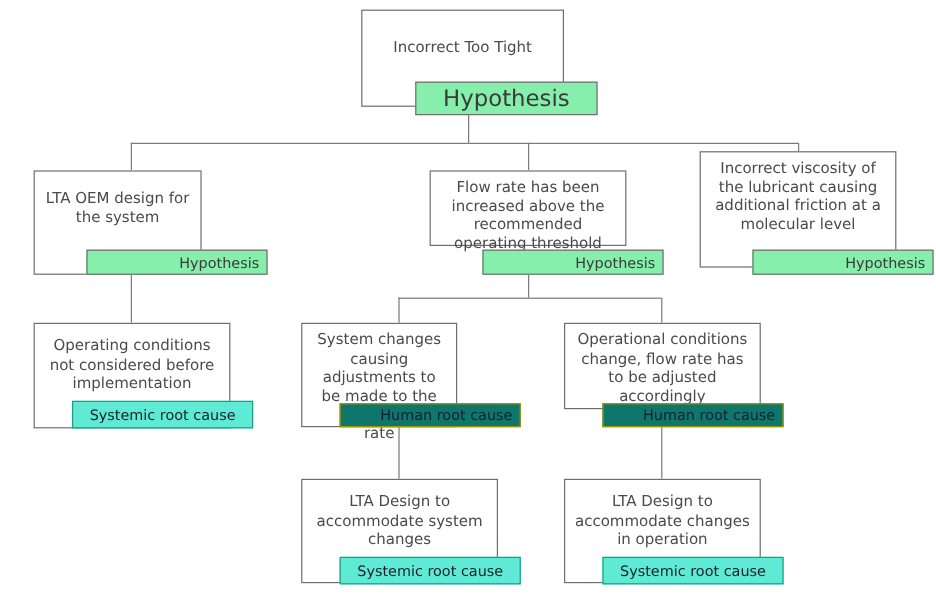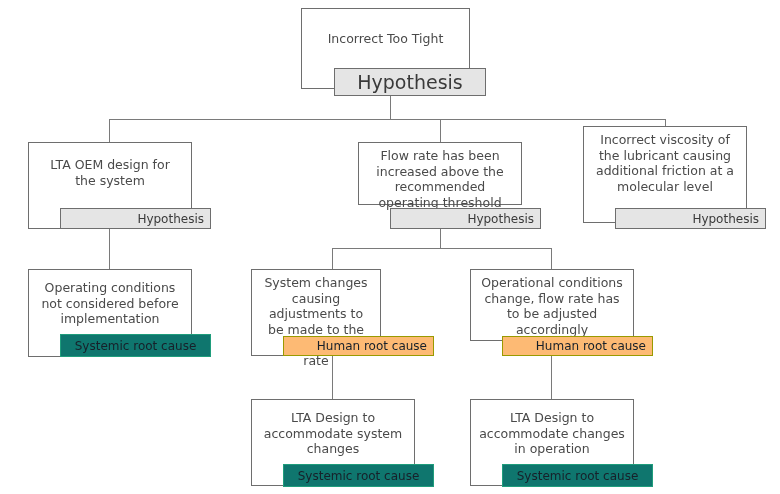--- a/index.html
+++ b/index.html
@@ -55,33 +55,34 @@
     border: 1px solid #6e6e6e;
     font-size: 12px;
     line-height: 1;
     display: flex;
     align-items: center;
     justify-content: flex-end;
     padding-right: 6px;
     white-space: nowrap;
   }
   .badge.hypothesis {
-    background: #e5e5e5;
+    background: #86efac;
     border-color: #6e6e6e;
     color: #3a3a3a;
+    margin-left: 12px;
   }
   .badge.systemic {
-    background: #0f766e;
+    background: #5eead4;
     border-color: #1f9d7c;
     color: #17202a;
     justify-content: center;
     padding-right: 0;
   }
   .badge.human {
-    background: #fdba74;
+    background: #0f766e;
     border-color: #9a9a00;
     color: #17202a;
   }
   .badge.root-top {
     font-size: 19px;
     justify-content: center;
     padding-right: 0;
     color: #3a3a3a;
   }
 </style>
@@ -104,21 +105,21 @@
   <div class="line v" style="left:551px; top:248px; height:21px;"></div>
 
   <div class="line v" style="left:332px; top:356px; height:43px;"></div>
   <div class="line v" style="left:551px; top:356px; height:43px;"></div>
 
   <div class="node" style="left:301px; top:8px; width:169px; height:81px;">
     <div class="node-text" style="padding-top:22px;">Incorrect Too Tight</div>
   </div>
   <div class="badge hypothesis root-top" style="left:334px; top:68px; width:152px; height:28px;">Hypothesis</div>
 
-  <div class="node" style="left:28px; top:142px; width:164px; height:87px;">
+  <div class="node" style="left:28px; top:142px; width:140px; height:87px;">
     <div class="node-text" style="padding-top:14px;">LTA OEM design for
 the system</div>
   </div>
   <div class="badge hypothesis" style="left:60px; top:208px; width:151px; height:21px;">Hypothesis</div>
 
   <div class="node" style="left:358px; top:142px; width:164px; height:63px;">
     <div class="node-text" style="padding-top:5px;">Flow rate has been
 increased above the
 recommended
 operating threshold</div>

